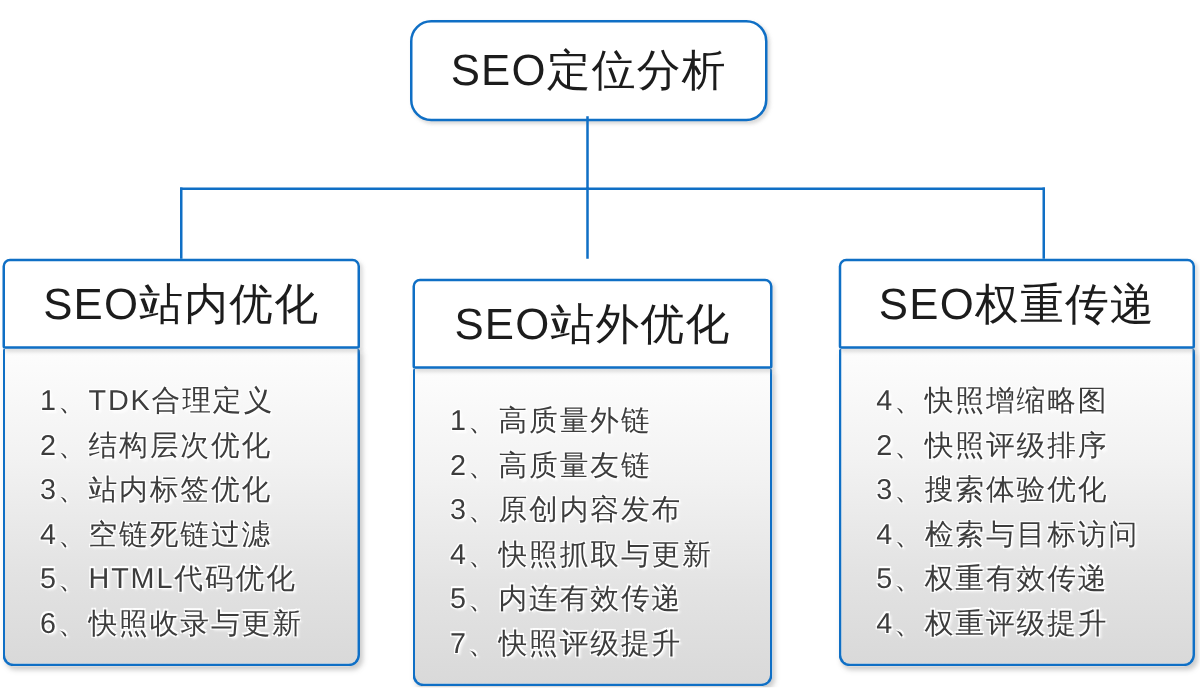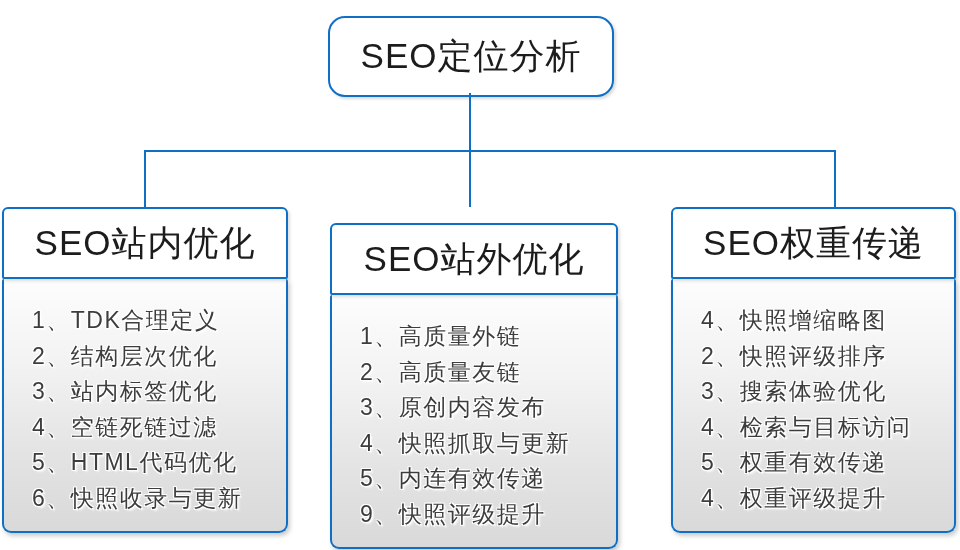--- a/index.html
+++ b/index.html
@@ -130,21 +130,21 @@
   <div class="panel panel-mid">
     <div class="panel-header">
       <span class="title">SEO站外优化</span>
     </div>
     <ul class="panel-list">
       <li>1、高质量外链</li>
       <li>2、高质量友链</li>
       <li>3、原创内容发布</li>
       <li>4、快照抓取与更新</li>
       <li>5、内连有效传递</li>
-      <li>9、快照评级提升</li>
+      <li>7、快照评级提升</li>
     </ul>
   </div>
 
   <div class="panel panel-right">
     <div class="panel-header">
       <span class="title">SEO权重传递</span>
     </div>
     <ul class="panel-list">
       <li>4、快照增缩略图</li>
       <li>2、快照评级排序</li>

